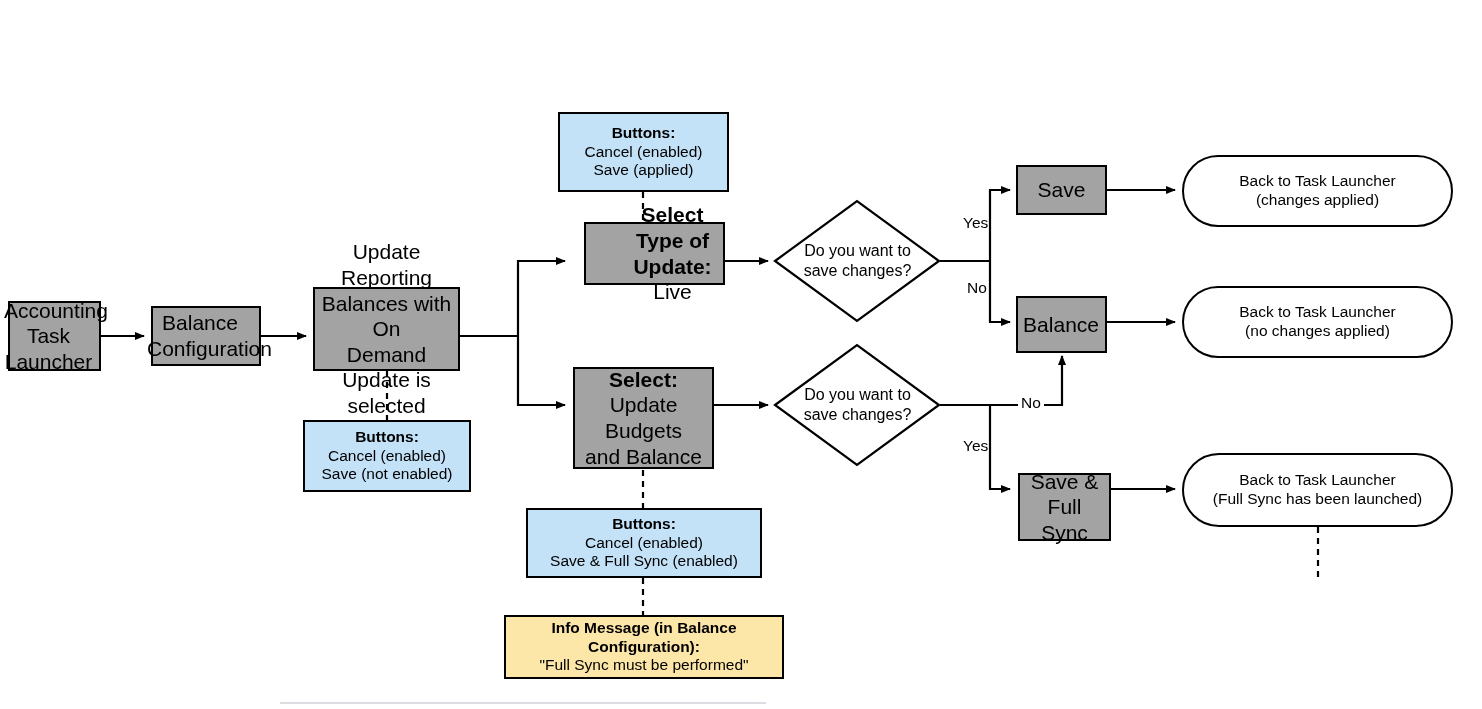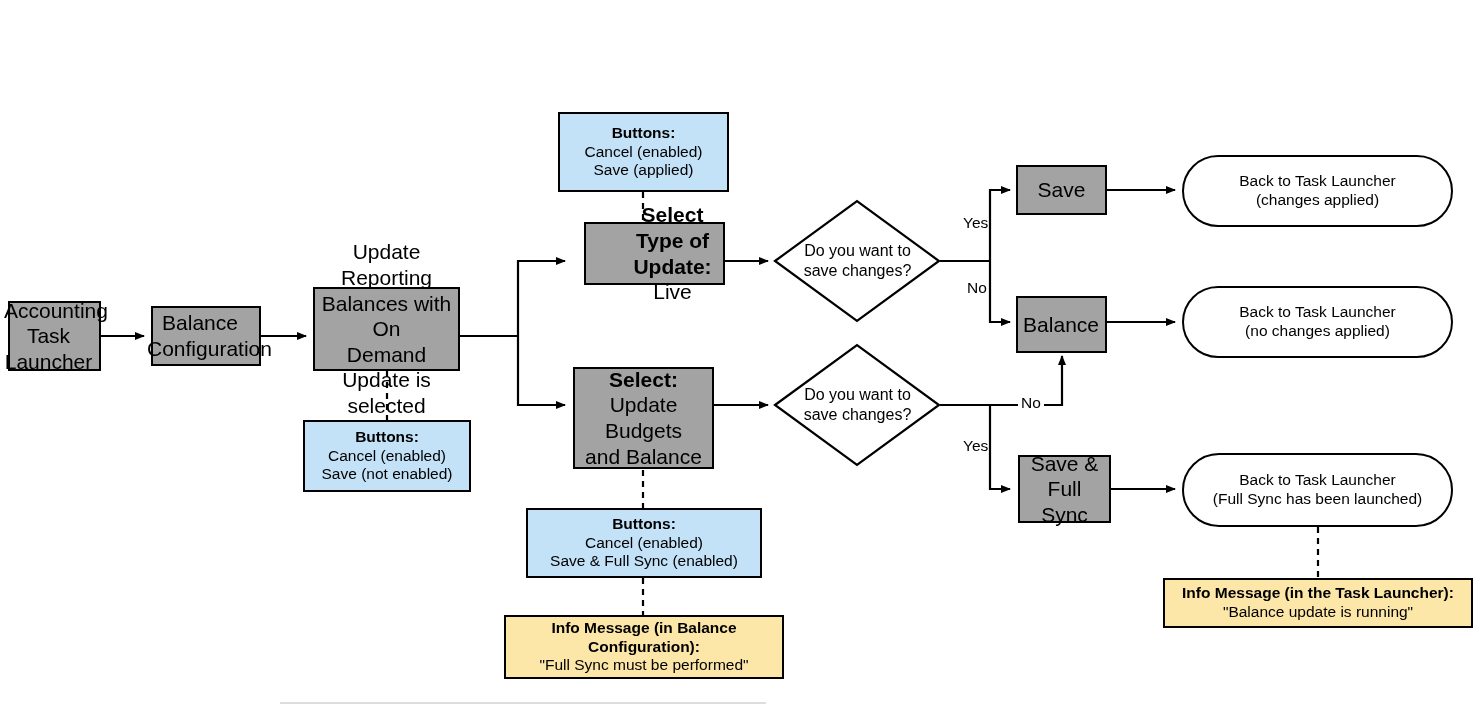--- a/index.html
+++ b/index.html
@@ -178,21 +178,21 @@
       <span class="ln">Save</span>
     </span>
   </div>
 
   <div class="node rect" style="left:1016px;top:296px;width:91px;height:57px;">
     <span class="inner">
       <span class="ln">Balance</span>
     </span>
   </div>
 
-  <div class="node rect" style="left:1018px;top:455px;width:93px;height:68px;">
+  <div class="node rect" style="left:1018px;top:473px;width:93px;height:68px;">
     <span class="inner">
       <span class="ln">Save &amp;</span>
       <span class="ln">Full Sync</span>
     </span>
   </div>
 
   <div class="node rounded" style="left:1182px;top:155px;width:271px;height:72px;">
     <span class="inner">
       <span class="ln">Back to Task Launcher</span>
       <span class="ln">(changes applied)</span>
@@ -206,22 +206,16 @@
     </span>
   </div>
 
   <div class="node rounded" style="left:1182px;top:453px;width:271px;height:74px;">
     <span class="inner">
       <span class="ln">Back to Task Launcher</span>
       <span class="ln">(Full Sync has been launched)</span>
     </span>
   </div>
 
-  <div class="node note-yellow" style="left:1163px;top:578px;width:310px;height:50px;">
-    <span class="inner">
-      <span class="ln ttl">Info Message (in the Task Launcher):</span>
-      <span class="ln">"Balance update is running"</span>
-    </span>
-  </div>
 
   <div class="divider" style="left:280px;top:702px;width:486px;"></div>
 
 </div>
 
 </body></html>

